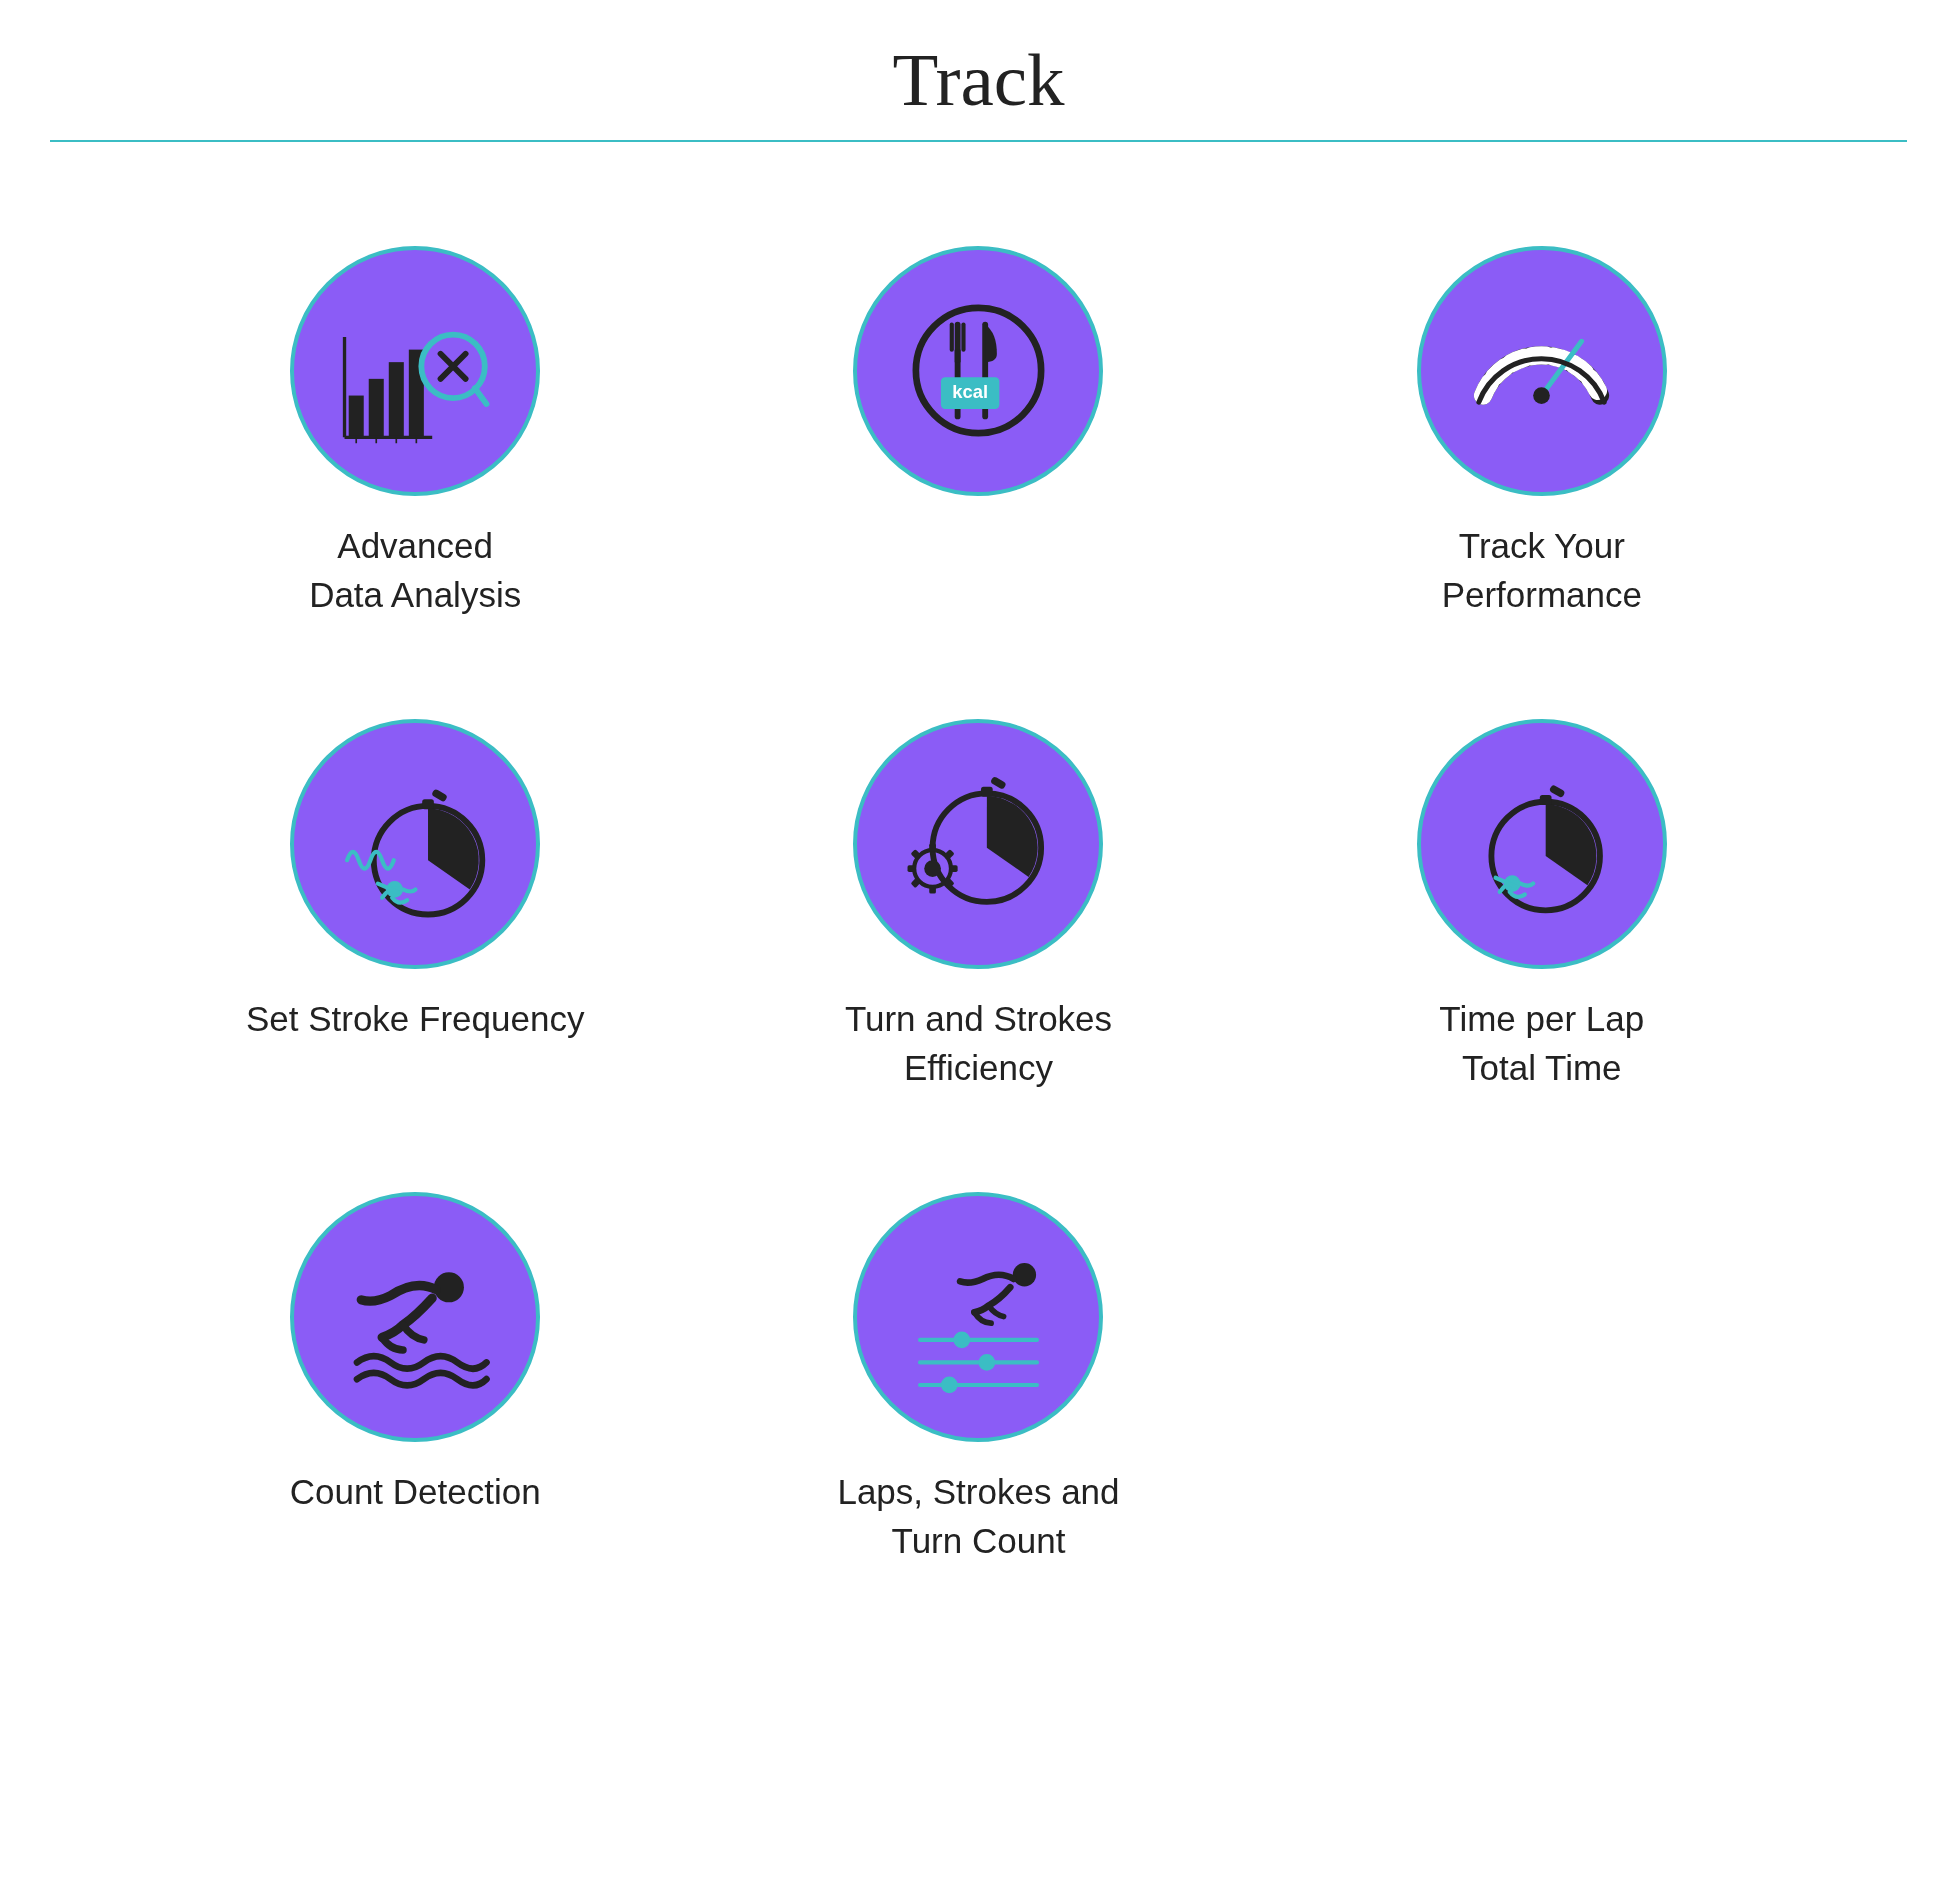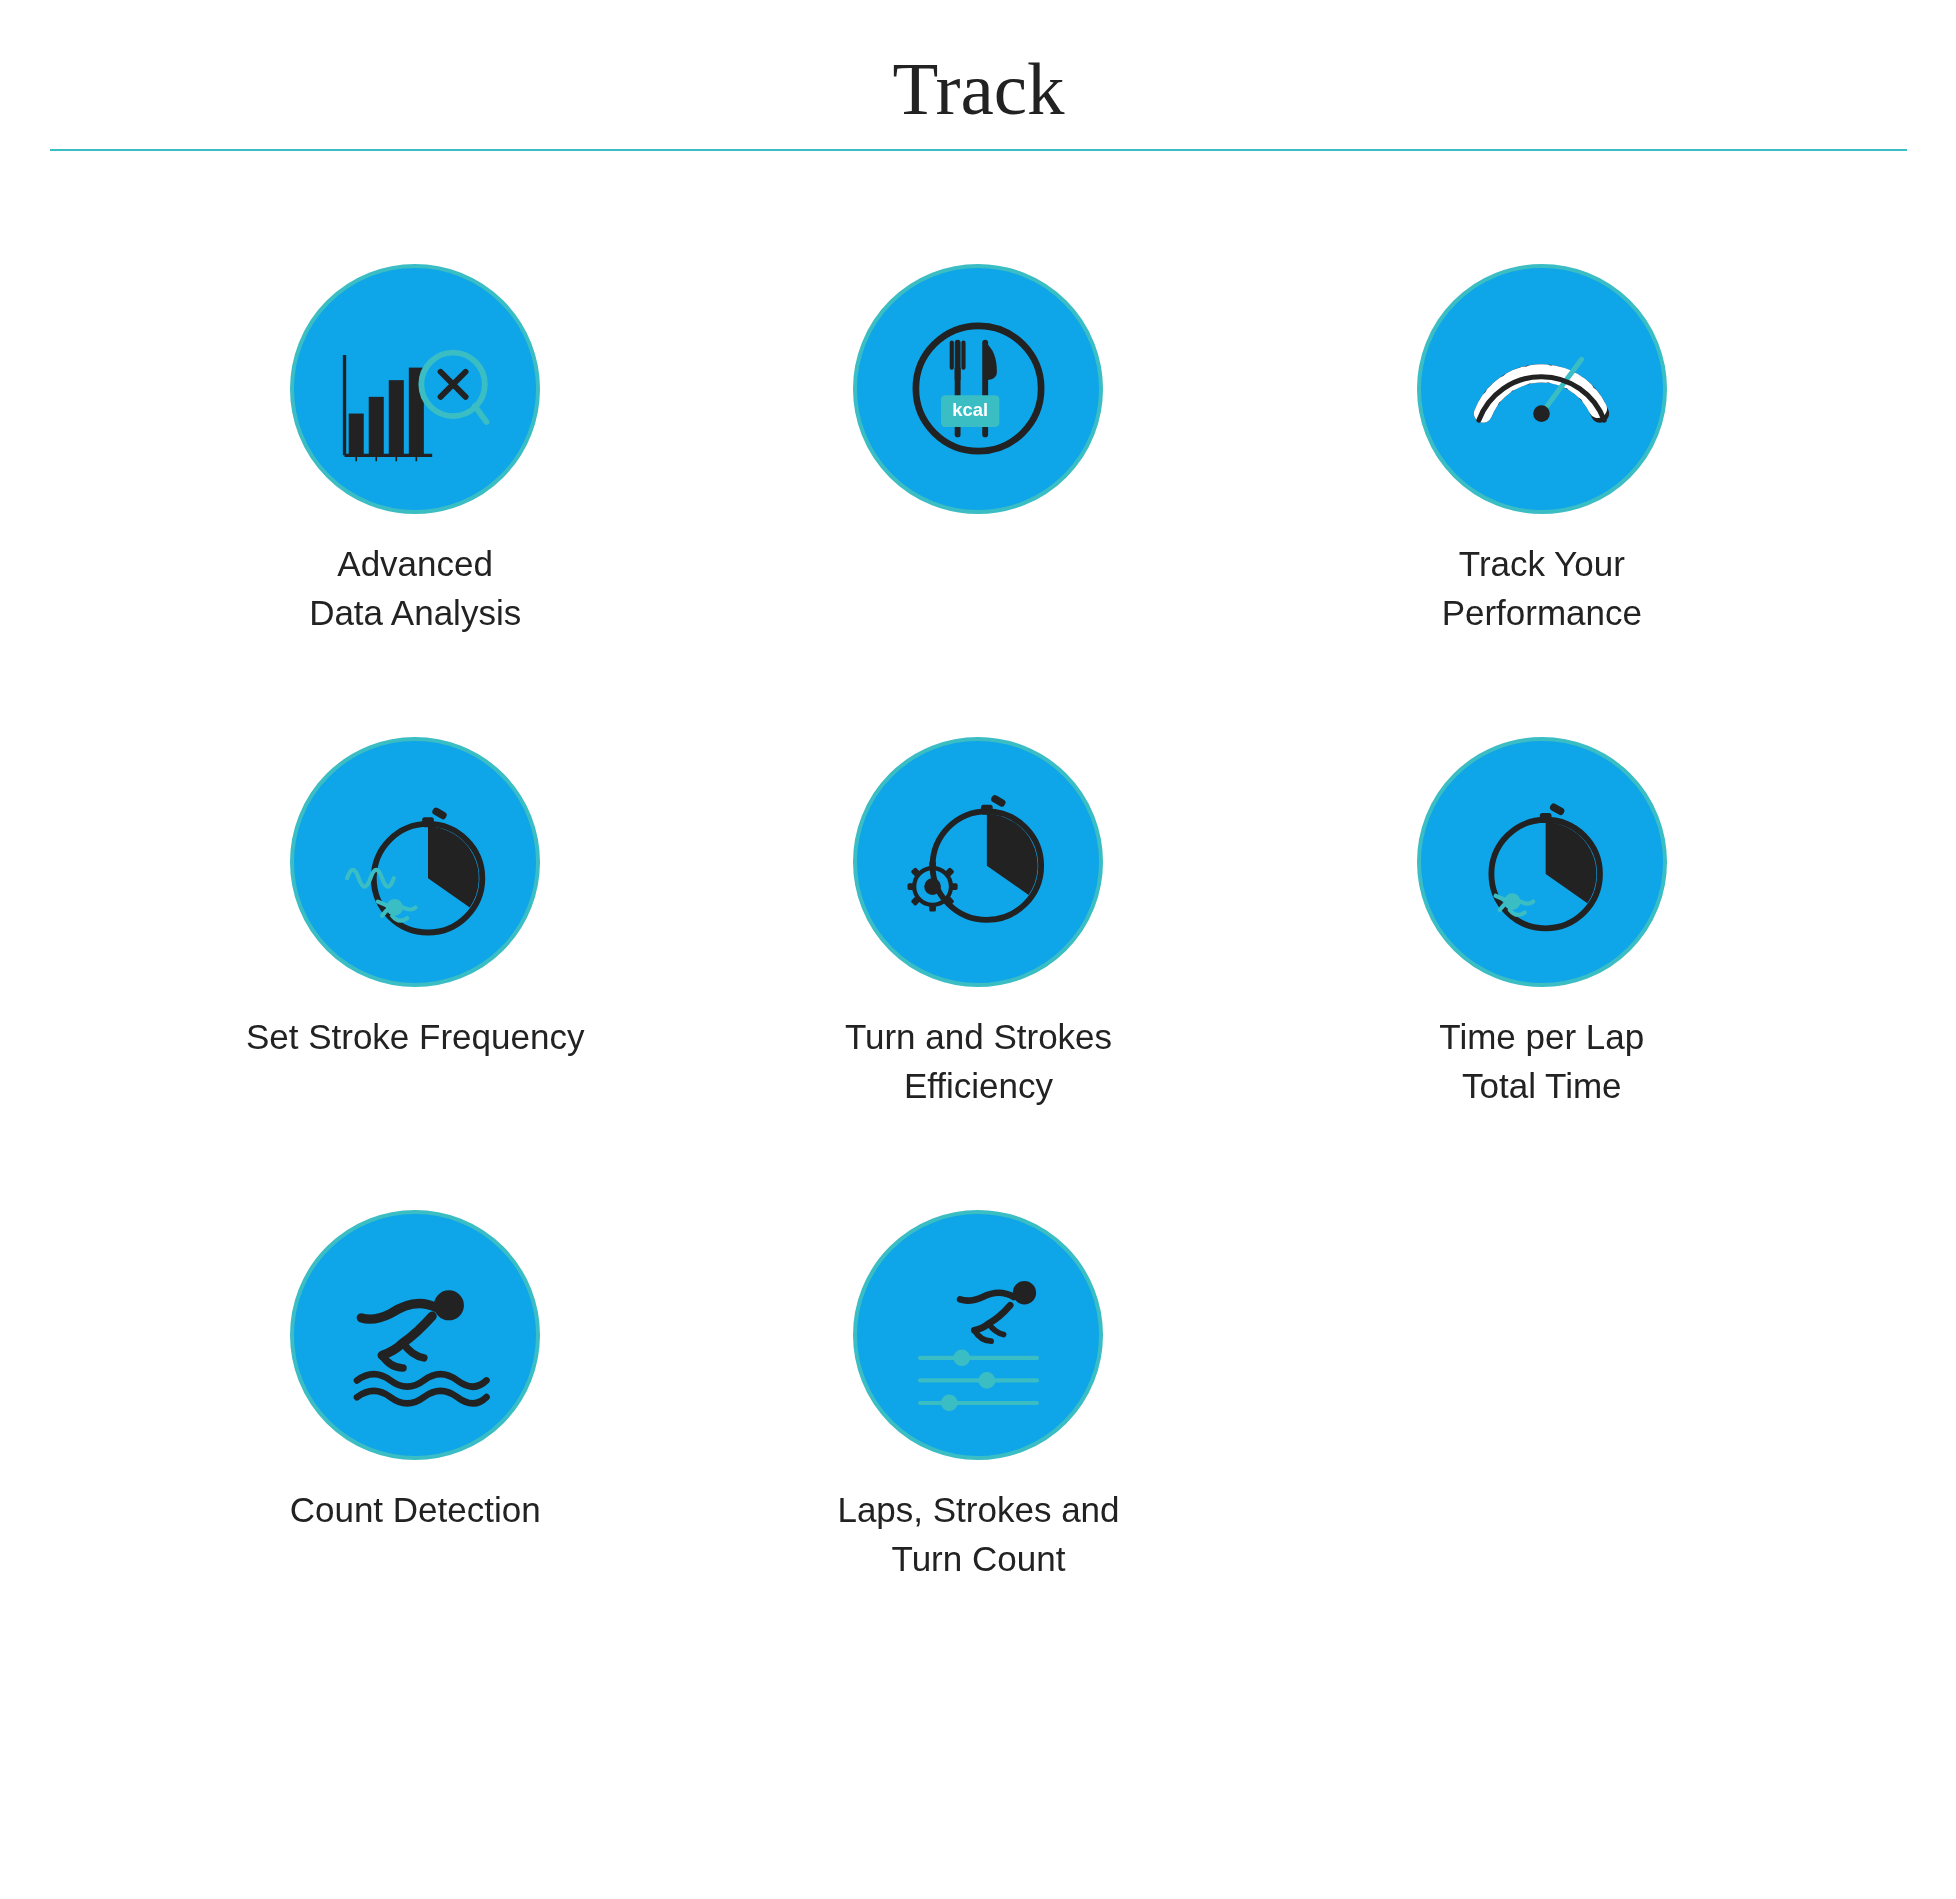--- a/index.html
+++ b/index.html
@@ -6,21 +6,21 @@
     body {
       background: #ffffff;
       font-family: Arial, sans-serif;
       width: 1957px;
       min-height: 1899px;
     }
     .page-header {
       text-align: center;
       padding: 33px 0 16.7px;
       border-bottom: 2.5px solid #3bbdc4;
-      margin: 13px 50px;
+      margin: 4px 50px;
     }
     .page-title {
       font-size: 75px;
       font-weight: 400;
       color: #222;
       font-family: Georgia, serif;
     }
     .grid {
       display: grid;
       grid-template-columns: repeat(3, 1fr);
@@ -34,21 +34,21 @@
       gap: 25px;
     }
     .circle {
       width: 250px;
       height: 250px;
       border-radius: 50%;
       border: 4.2px solid #3bbdc4;
       display: flex;
       align-items: center;
       justify-content: center;
-      background: #0ea5e9;
+      background: #8b5cf6;
       overflow: hidden;
     }
     .feature-label {
       text-align: center;
       font-size: 35px;
       color: #222;
       line-height: 1.4;
     }
 
     

